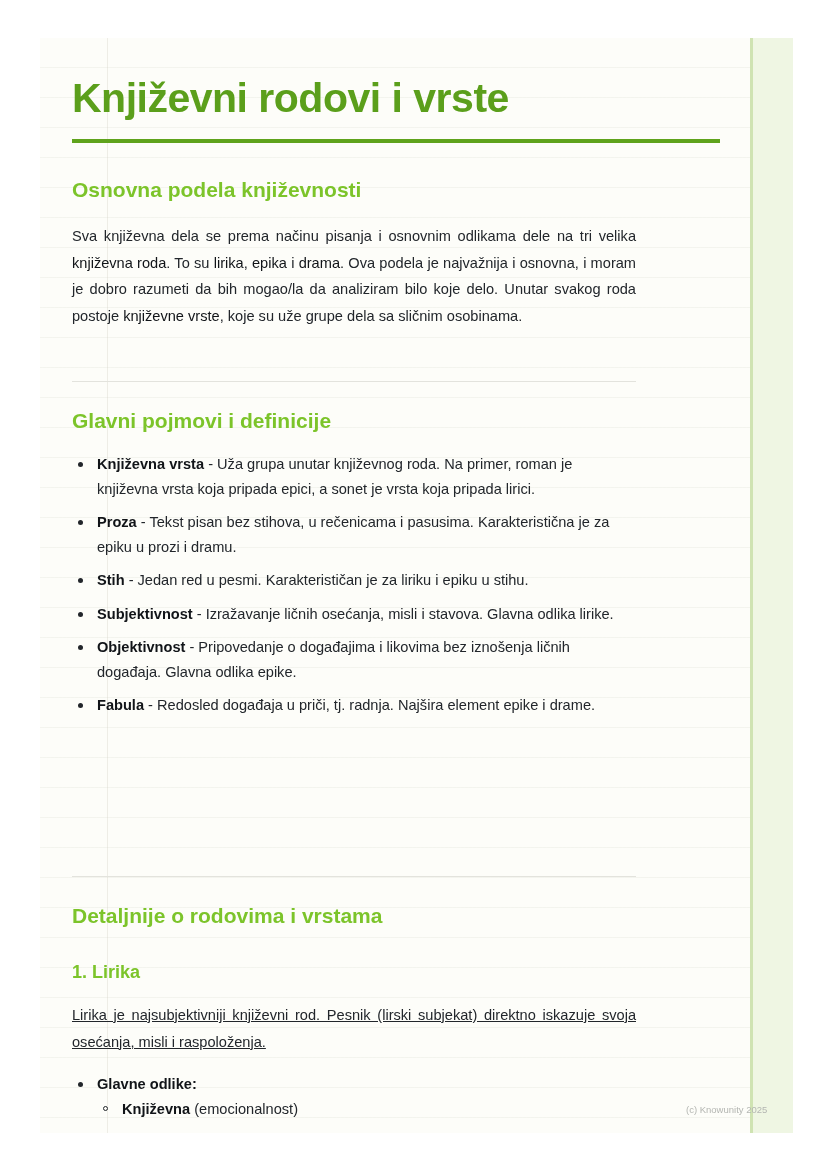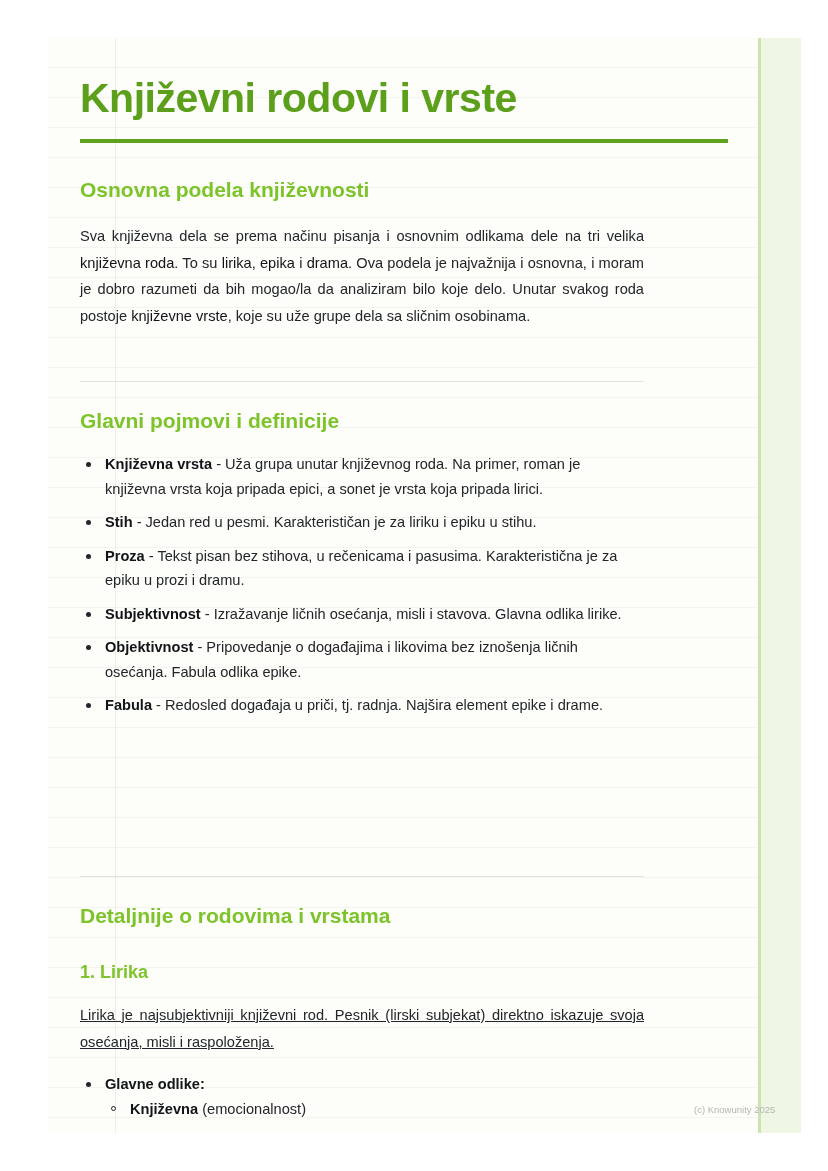--- a/index.html
+++ b/index.html
@@ -10,21 +10,21 @@
     height: 1171px;
     overflow: hidden;
   }
   body {
     position: relative;
     font-family: "Liberation Sans", "DejaVu Sans", sans-serif;
     color: #1f2329;
   }
   .page {
     position: absolute;
-    left: 48px;
+    left: 40px;
     top: 38px;
     width: 753px;
     height: 1095px;
     background-color: #fdfdf9;
     background-image: repeating-linear-gradient(
       to bottom,
       transparent 0px,
       transparent 29px,
       rgba(200, 205, 190, 0.18) 29px,
       rgba(200, 205, 190, 0.18) 30px
@@ -166,24 +166,24 @@
     <h1 class="doc-title">Književni rodovi i vrste</h1>
     <div class="title-rule"></div>
 
     <h2 class="h2" style="top:140px;">Osnovna podela književnosti</h2>
     <p class="para" id="sec1-para" style="top:185px;"><span>Sva književna dela se prema načinu pisanja i osnovnim odlikama dele na tri velika </span><b>književna roda</b><span>. To su </span><b>lirika</b><span>, </span><b>epika</b><span> i </span><b>drama</b><span>. Ova podela je najvažnija i osnovna, i moram je dobro razumeti da bih mogao/la da analiziram bilo koje delo. Unutar svakog roda postoje </span><b>književne vrste</b><span>, koje su uže grupe dela sa sličnim osobinama.</span></p>
     <div class="divider" style="top:343px;"></div>
 
     <h2 class="h2" style="top:371px;">Glavni pojmovi i definicije</h2>
     <ul class="defs" id="defs-list" style="top:414px;">
         <li><span class="bullet"></span><b>Književna vrsta</b><span> - Uža grupa unutar književnog roda. Na primer, roman je književna vrsta koja pripada epici, a sonet je vrsta koja pripada lirici.</span></li>
+        <li><span class="bullet"></span><b>Proza</b><span> - Tekst pisan bez stihova, u rečenicama i pasusima. Karakteristična je za epiku u prozi i dramu.</span></li>
         <li><span class="bullet"></span><b>Stih</b><span> - Jedan red u pesmi. Karakterističan je za liriku i epiku u stihu.</span></li>
-        <li><span class="bullet"></span><b>Proza</b><span> - Tekst pisan bez stihova, u rečenicama i pasusima. Karakteristična je za epiku u prozi i dramu.</span></li>
         <li><span class="bullet"></span><b>Subjektivnost</b><span> - Izražavanje ličnih osećanja, misli i stavova. Glavna odlika lirike.</span></li>
-        <li><span class="bullet"></span><b>Objektivnost</b><span> - Pripovedanje o događajima i likovima bez iznošenja ličnih osećanja. Fabula odlika epike.</span></li>
+        <li><span class="bullet"></span><b>Objektivnost</b><span> - Pripovedanje o događajima i likovima bez iznošenja ličnih događaja. Glavna odlika epike.</span></li>
         <li><span class="bullet"></span><b>Fabula</b><span> - Redosled događaja u priči, tj. radnja. Najšira element epike i drame.</span></li>
       </ul>
     <div class="divider" style="top:838px;"></div>
 
     <h2 class="h2" style="top:866px;">Detaljnije o rodovima i vrstama</h2>
     <h3 class="h3" style="top:924px;">1. Lirika</h3>
     <p class="para" style="top:964px;text-decoration:underline;">Lirika je najsubjektivniji književni rod. Pesnik (lirski subjekat) direktno iskazuje svoja osećanja, misli i raspoloženja.</p>
 
     <ul class="defs" style="top:1034px;">
       <li style="margin-bottom:0;">

